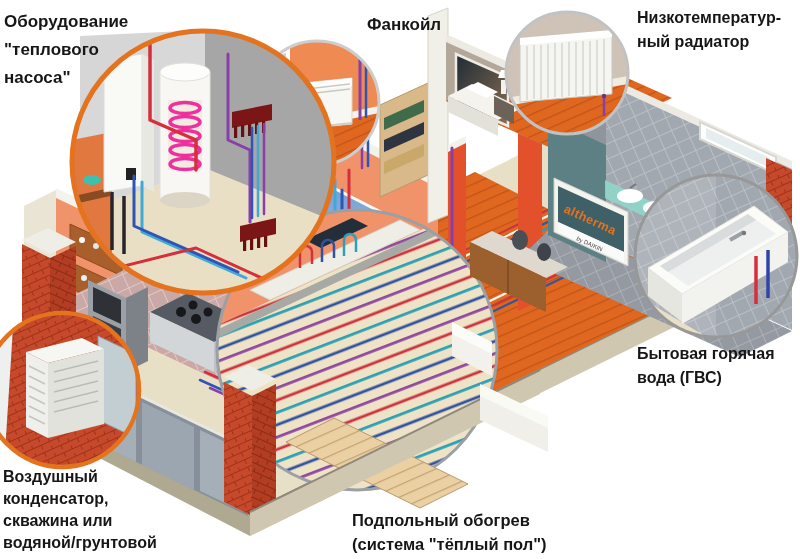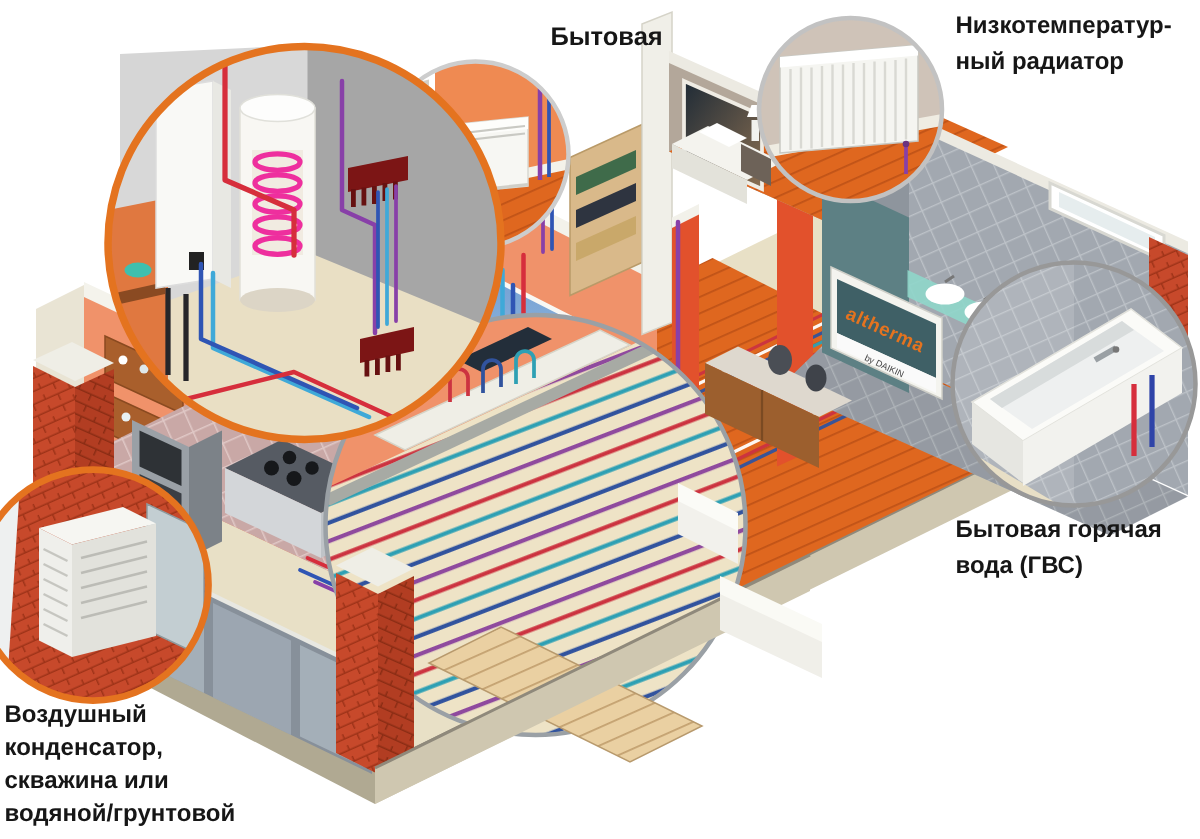--- a/index.html
+++ b/index.html
@@ -438,24 +438,29 @@
       <path d="M252,128 V218" stroke="#2f55b4" stroke-width="2.5"></path>
       <path d="M258,126 V216" stroke="#3fa9d8" stroke-width="2.5"></path>
       <path d="M264,124 V214" stroke="#8840a8" stroke-width="2.5"></path>
       <path d="M100,272 L196,248 L288,290" stroke="#d62e3c" stroke-width="3"></path>
     </g>
   </g>
   <circle cx="203" cy="162" r="131" fill="none" stroke="#e4731f" stroke-width="5"></circle>
 </g>
 </svg>
 
-<div class="lbl" id="lbl-fc">Бытовая</div>
+<div class="lbl" id="lbl-hp">Оборудование
+"теплового
+насоса"</div>
+<div class="lbl" id="lbl-fc">Фанкойл</div>
 <div class="lbl" id="lbl-dhw">Бытовая горячая
 вода (ГВС)</div>
 <div class="lbl" id="lbl-rad">Низкотемператур-
 ный радиатор</div>
 <div class="lbl" id="lbl-cond">Воздушный
 конденсатор,
 скважина или
 водяной/грунтовой
 коллектор</div>
+<div class="lbl" id="lbl-floor">Подпольный обогрев
+(система "тёплый пол")</div>
 
 </div>
 
 </body></html>

